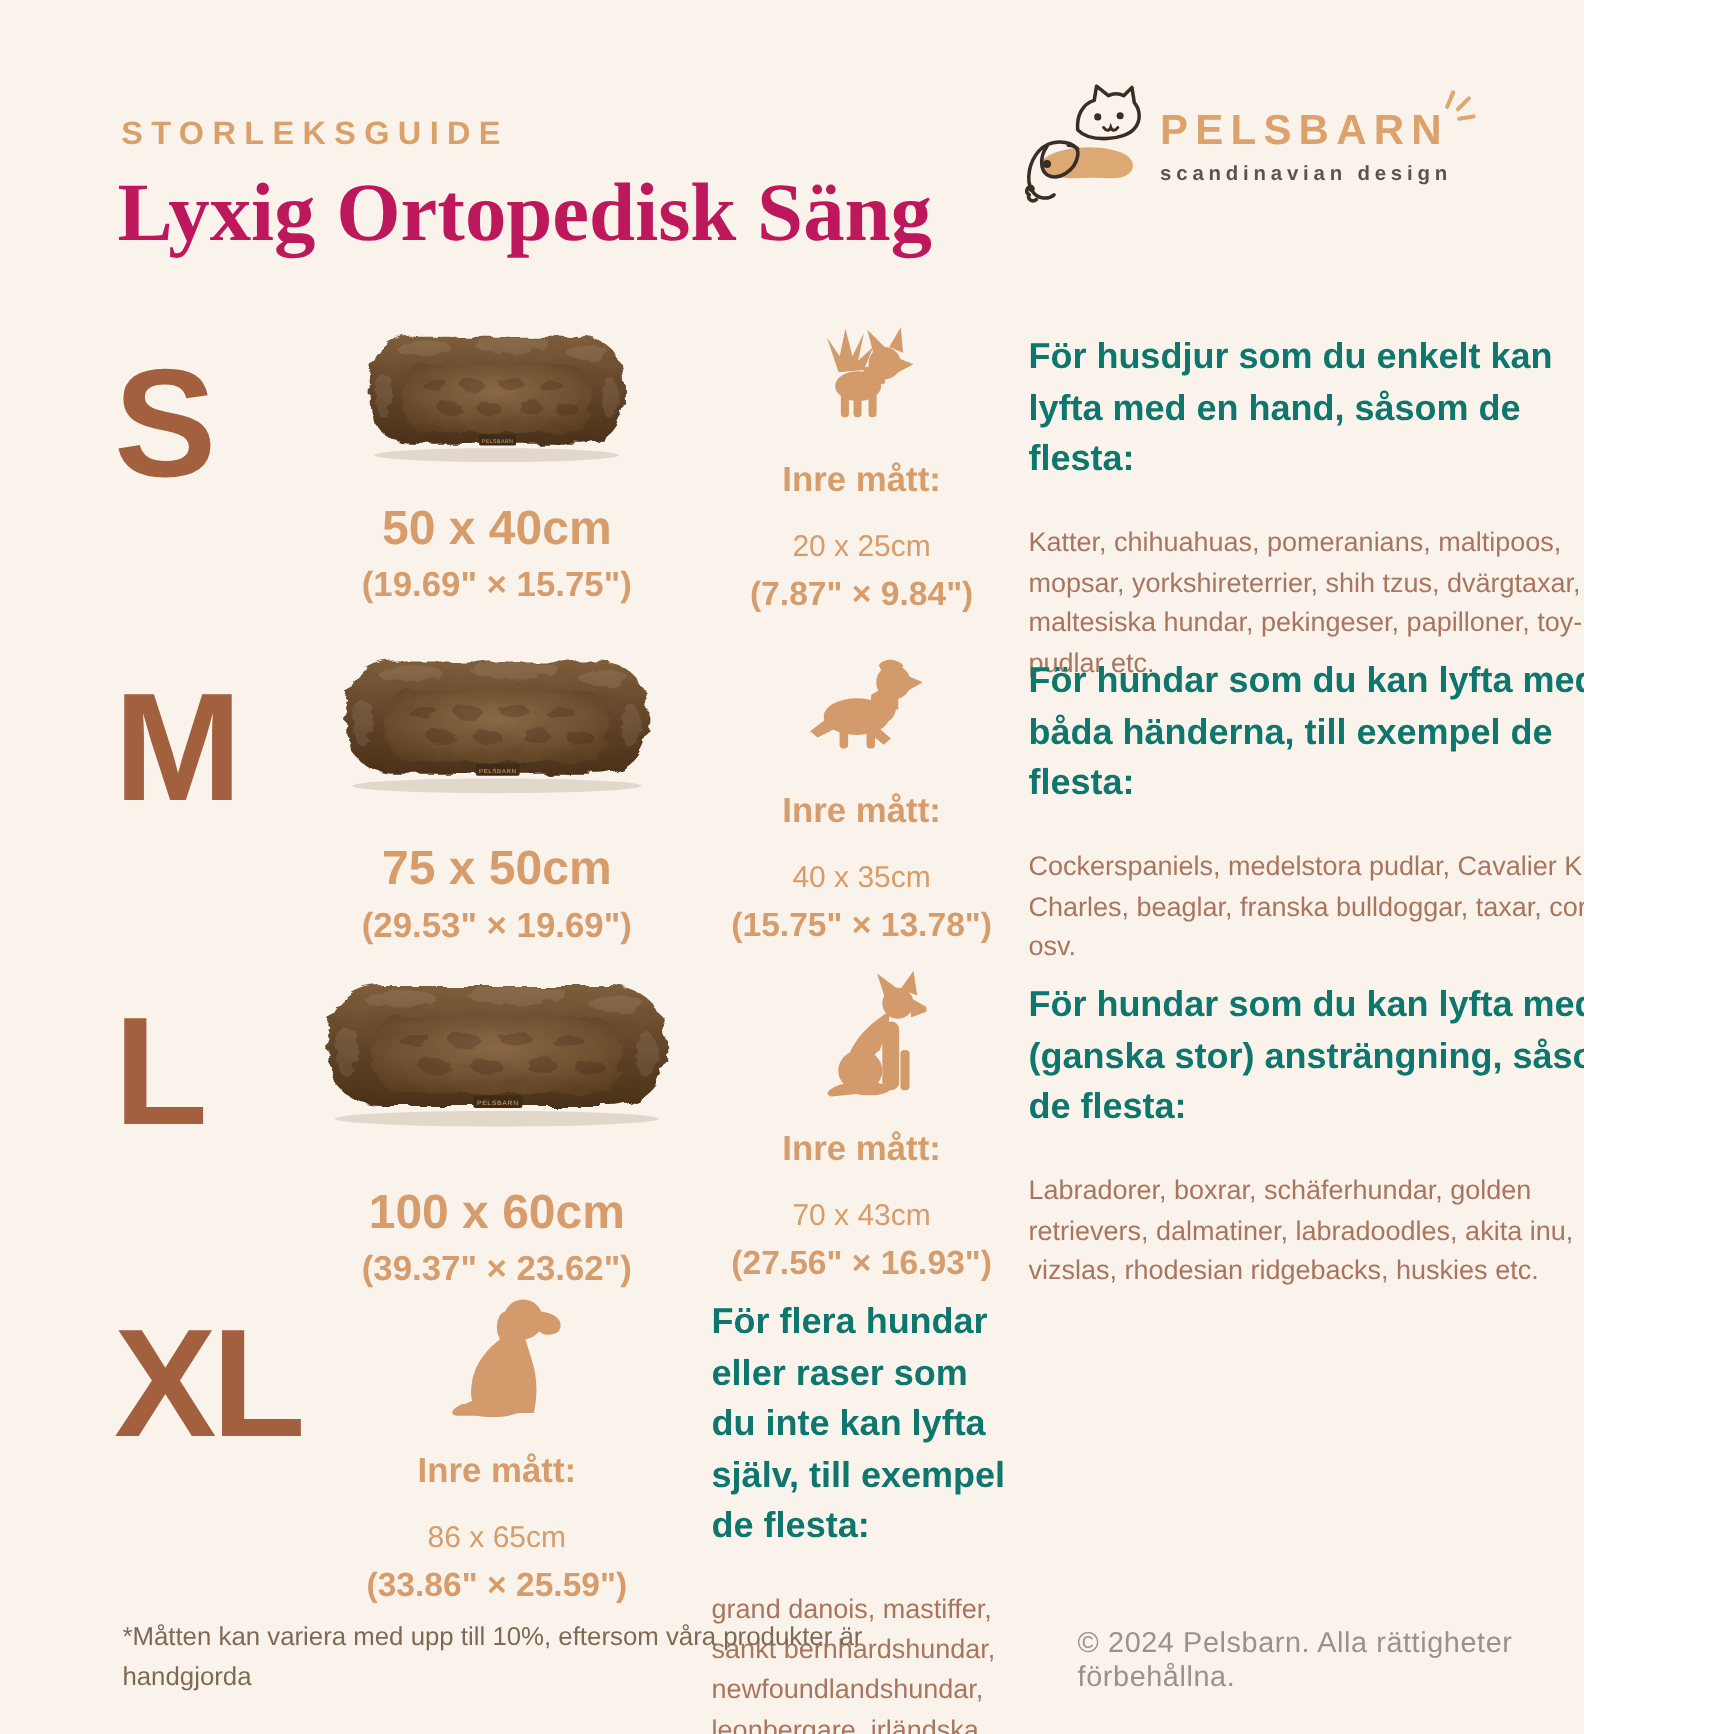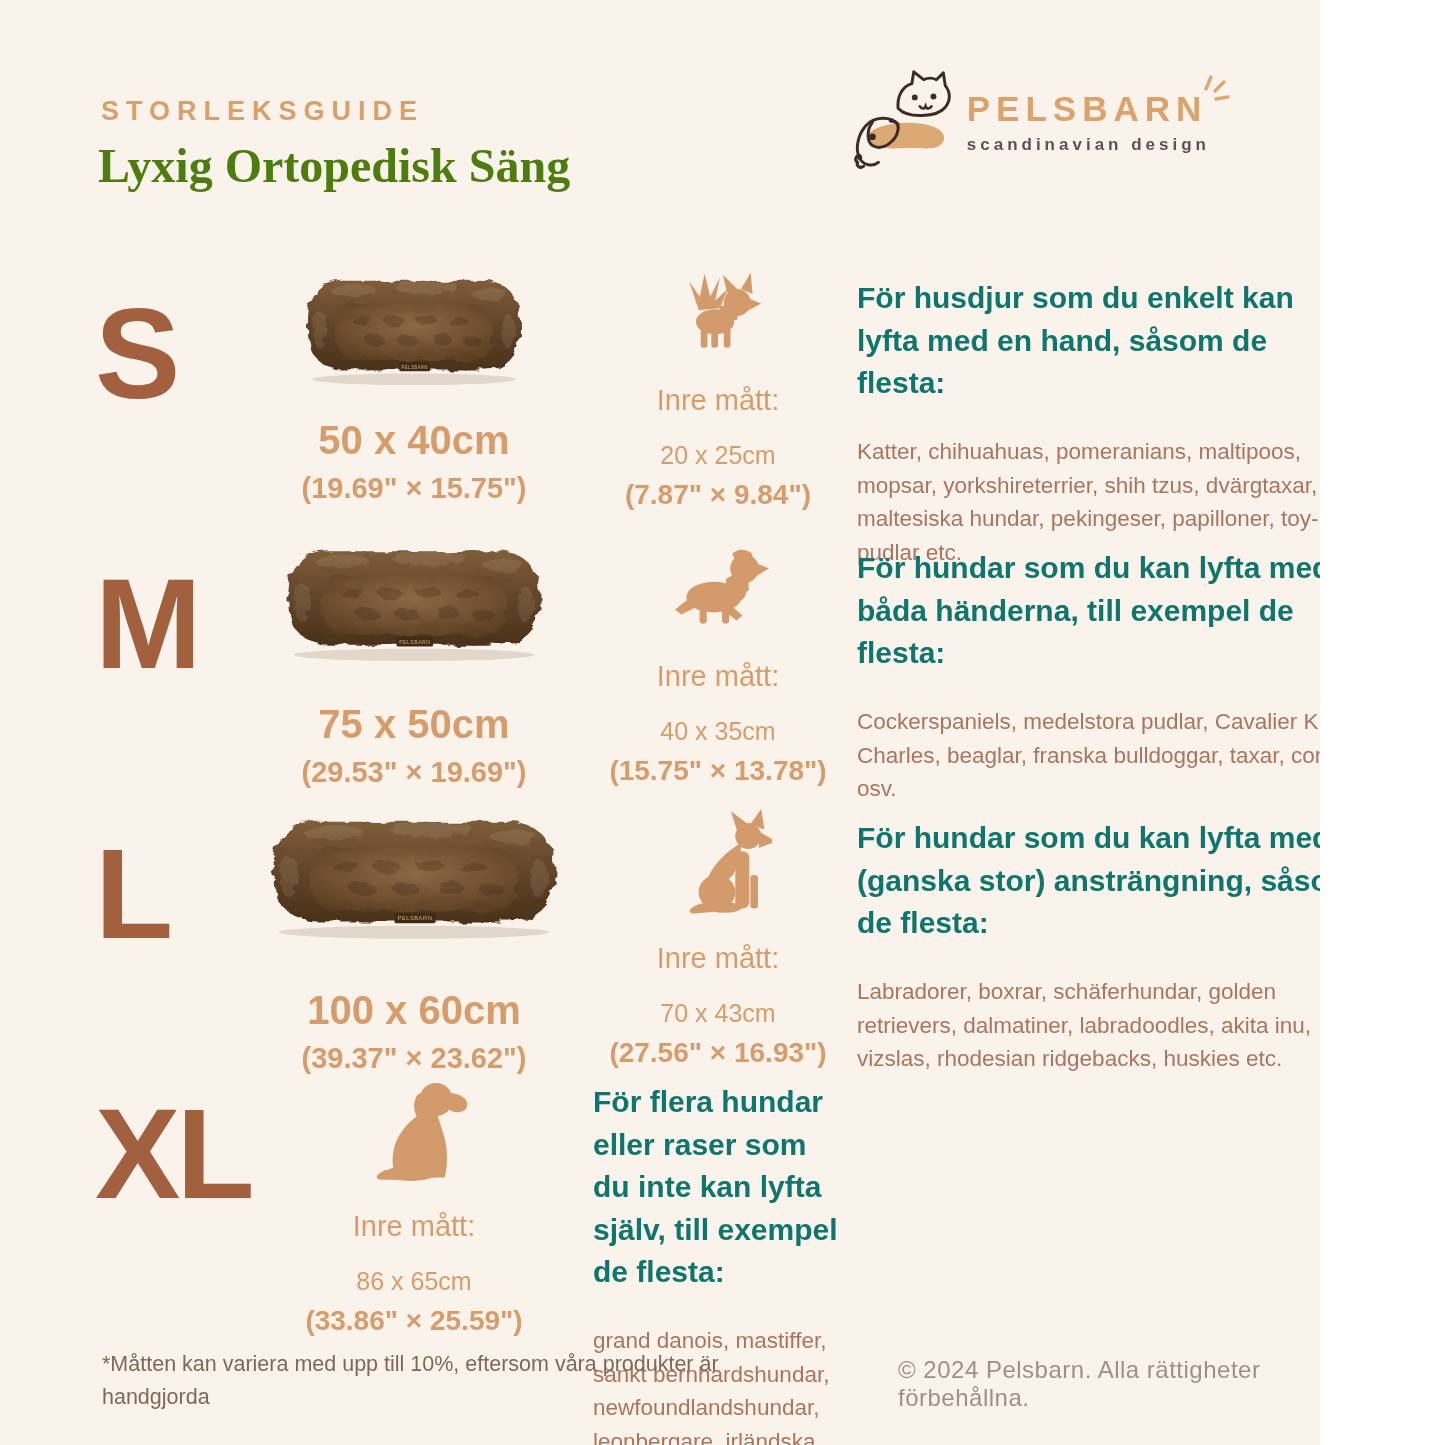--- a/index.html
+++ b/index.html
@@ -12,21 +12,21 @@
   }
   
   .eyebrow{
     position:absolute;left:101px;top:96px;
     font-size:27px;font-weight:bold;letter-spacing:7px;
     color:#d9a069;
   }
   .title{
     position:absolute;left:98px;top:138px;
     font-family:"Liberation Serif", serif;
-    font-size:48px;font-weight:bold;color:#4d7c0f;
+    font-size:69px;font-weight:bold;color:#be185d;
   }
   .logo{
     position:absolute;right:92px;top:66px;
     display:flex;align-items:center;gap:6px;
   }
   .logo-mark{width:118px;height:112px;}
   .logo-text{display:flex;flex-direction:column;position:relative;padding-right:18px;}
   .brand{
     font-size:35px;font-weight:bold;letter-spacing:6px;color:#dba26c;
   }
@@ -64,21 +64,21 @@
   .dog-box{display:flex;align-items:flex-start;justify-content:center;}
   .row-s  .dog-box{height:116px;}
   .row-m  .dog-box{height:122px;}
   .row-l  .dog-box{height:134px;}
   .row-xl .dog-box{height:138px;}
   .dog-svg{display:block;}
   .row-s  .dog-svg{height:96px;width:96px;}
   .row-m  .dog-svg{height:102px;width:102px;}
   .row-l  .dog-svg{height:108px;width:108px;}
   .row-xl .dog-svg{height:110px;width:110px;}
-  .inner-label{font-size:29px;font-weight:normal;color:#d79c6b;}
+  .inner-label{font-size:29px;font-weight:bold;color:#d79c6b;}
   .inner-size{margin-top:24px;font-size:25px;font-weight:normal;color:#d79c6b;}
   .inner-size-in{margin-top:9px;font-size:28px;font-weight:bold;color:#d79c6b;}
   .desc-cell{padding-top:4px;padding-left:0px;max-width:508px;}
   .desc-heading{
     font-size:30px;font-weight:bold;color:#0f766e;line-height:1.42;margin:15px 0 0 0;
   }
   .desc-body{
     margin-top:30px;font-size:22.5px;color:#a9755e;line-height:1.5;
   }
   

